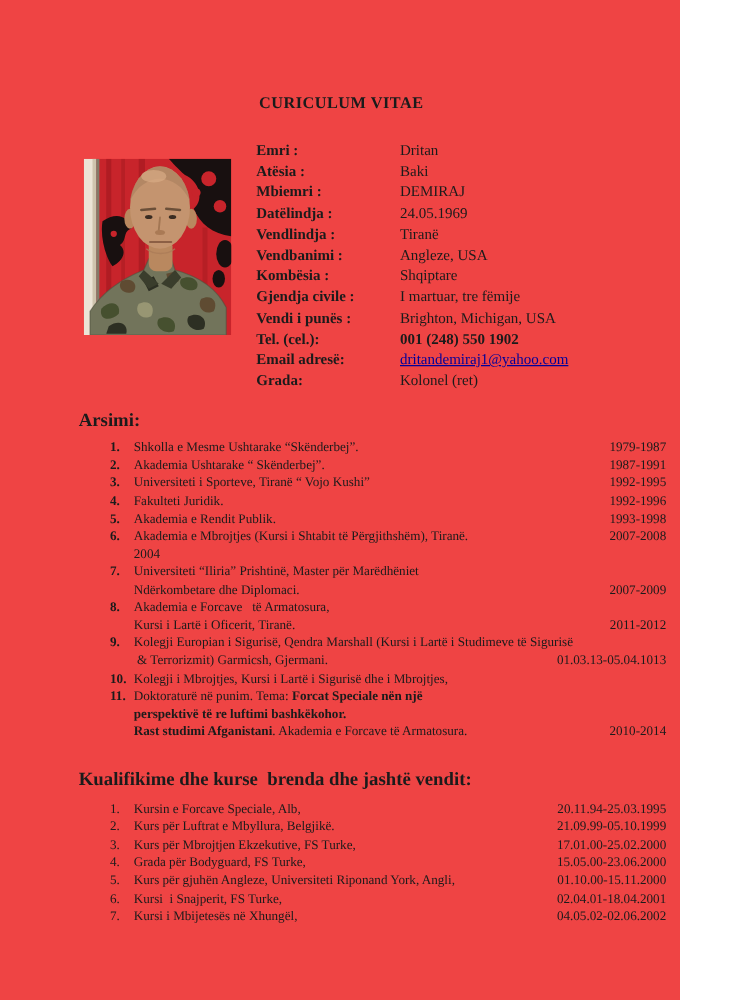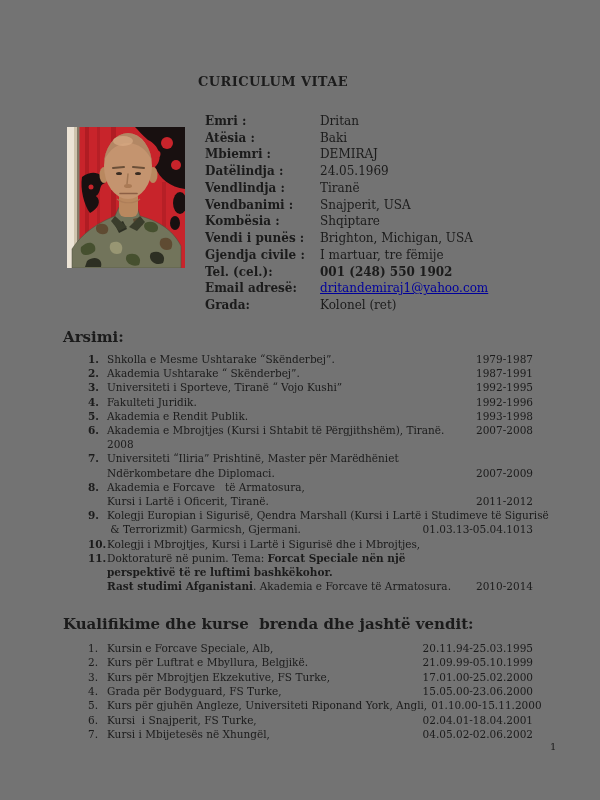--- a/index.html
+++ b/index.html
@@ -1,17 +1,17 @@
 <!DOCTYPE html>
 <html><head>
 <meta charset="utf-8">
 <style>
   html,body{margin:0;padding:0;width:600px;height:800px;background:#ffffff;}
   body{font-family:"DejaVu Serif","Liberation Serif",serif;color:#1b1b1b;}
-  .page{position:relative;width:600px;height:800px;background:#737373;overflow:hidden;}
+  .page{position:relative;width:544px;height:800px;background:#ef4444;overflow:hidden;font-family:Liberation Serif, serif;}
 
   .doc-title{position:absolute;top:74px;left:0;width:546px;text-align:center;
     font-weight:bold;font-size:13px;letter-spacing:.4px;}
 
   .photo{position:absolute;top:127px;left:67px;width:118px;height:141px;}
   .photo svg{display:block;}
 
   .info{position:absolute;top:111px;left:205px;width:350px;font-size:12px;}
   .info-row{display:flex;height:16.75px;align-items:flex-end;}
   .info-label{width:115px;flex:none;font-weight:bold;white-space:pre;}
@@ -128,33 +128,33 @@
       <div class="info-row">
         <span class="info-label">Datëlindja :</span>
         <span class="info-value">24.05.1969</span>
       </div>
       <div class="info-row">
         <span class="info-label">Vendlindja :</span>
         <span class="info-value">Tiranë</span>
       </div>
       <div class="info-row">
         <span class="info-label">Vendbanimi :</span>
-        <span class="info-value">Snajperit, USA</span>
+        <span class="info-value">Angleze, USA</span>
       </div>
       <div class="info-row">
         <span class="info-label">Kombësia :</span>
         <span class="info-value">Shqiptare</span>
       </div>
       <div class="info-row">
+        <span class="info-label">Gjendja civile :</span>
+        <span class="info-value">I martuar, tre fëmije</span>
+      </div>
+      <div class="info-row">
         <span class="info-label">Vendi i punës :</span>
         <span class="info-value">Brighton, Michigan, USA</span>
-      </div>
-      <div class="info-row">
-        <span class="info-label">Gjendja civile :</span>
-        <span class="info-value">I martuar, tre fëmije</span>
       </div>
       <div class="info-row">
         <span class="info-label">Tel. (cel.):</span>
         <span class="info-value bold">001 (248) 550 1902</span>
       </div>
       <div class="info-row">
         <span class="info-label">Email adresë:</span>
         <a class="info-value email-link">dritandemiraj1@yahoo.com</a>
       </div>
       <div class="info-row">
@@ -190,21 +190,21 @@
         <span class="line-text"><span>Akademia e Rendit Publik.</span></span>
         <span class="line-date">1993-1998</span>
       </div>
       <div class="item-line">
         <span class="num">6.</span>
         <span class="line-text"><span>Akademia e Mbrojtjes (Kursi i Shtabit të Përgjithshëm), Tiranë.</span></span>
         <span class="line-date">2007-2008</span>
       </div>
       <div class="item-line">
         <span class="num"></span>
-        <span class="line-text"><span>2008</span></span>
+        <span class="line-text"><span>2004</span></span>
       </div>
       <div class="item-line">
         <span class="num">7.</span>
         <span class="line-text"><span>Universiteti “Iliria” Prishtinë, Master për Marëdhëniet</span></span>
       </div>
       <div class="item-line">
         <span class="num"></span>
         <span class="line-text"><span>Ndërkombetare dhe Diplomaci.</span></span>
         <span class="line-date">2007-2009</span>
       </div>

